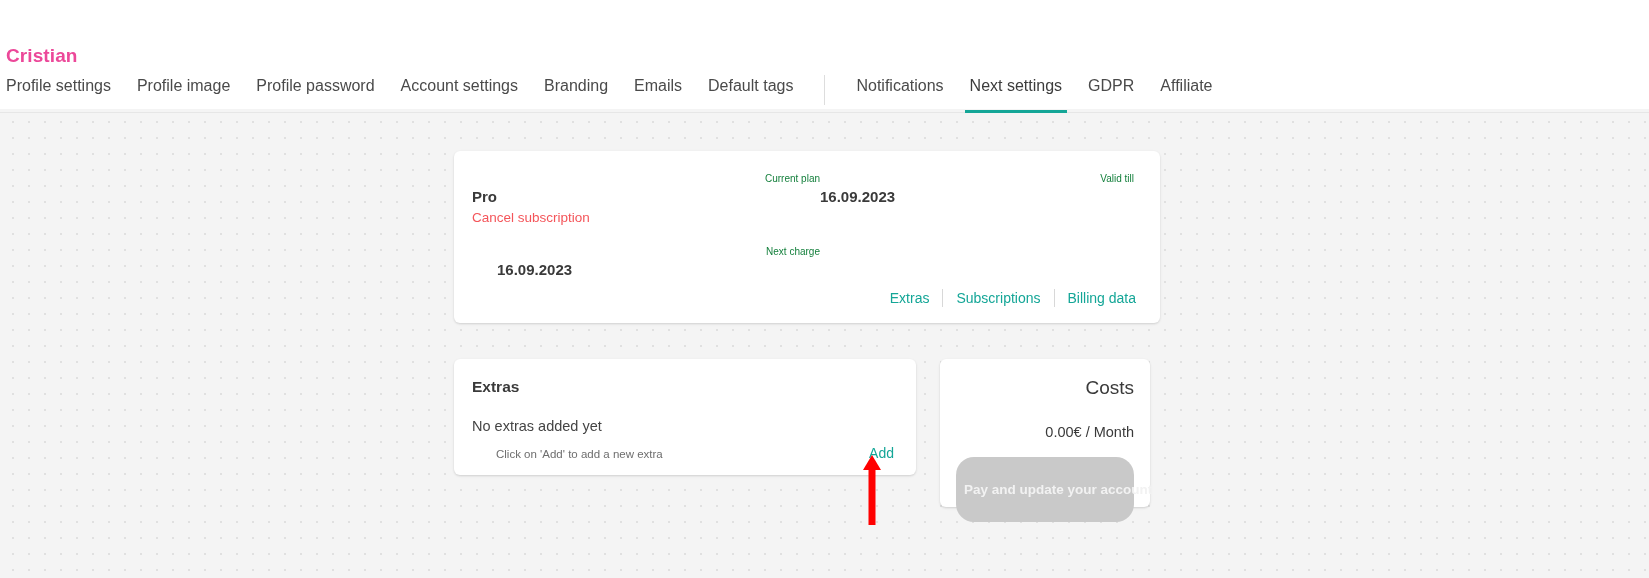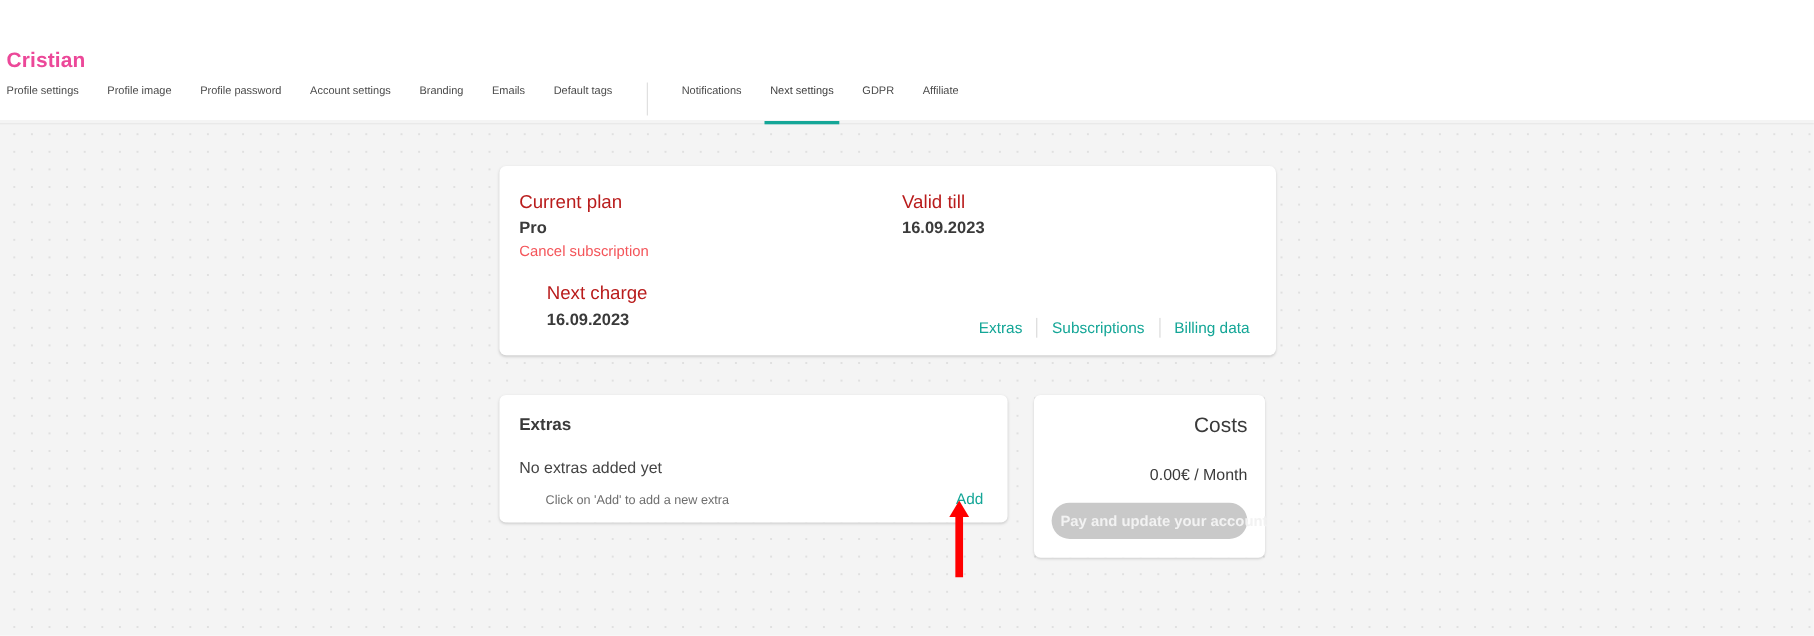--- a/index.html
+++ b/index.html
@@ -38,21 +38,21 @@
     align-items: stretch;
     height: 38px;
     margin-top: 8px;
     border-bottom: 1px solid #e6e6e6;
   }
 
   .tab {
     display: flex;
     align-items: flex-start;
     padding: 0 13px;
-    font-size: 10px;
+    font-size: 16px;
     color: #4a4a4a;
     line-height: 1;
     padding-top: 3px;
     position: relative;
     cursor: pointer;
     white-space: nowrap;
   }
   .tab:first-child { padding-left: 6px; }
 
   .tab.active { color: #3c3c3c; }
@@ -100,24 +100,25 @@
     padding: 20px 26px 0 18px;
   }
 
   .plan-grid {
     display: flex;
   }
   .plan-col-left { width: 348px; }
   .plan-col-right { flex: 1; }
 
   .field-label {
-    font-size: 17px;
-    color: #b91c1c;
+    font-size: 10px;
+    color: #15803d;
     line-height: 1.5;
     margin-bottom: 1px;
+    text-align: right;
   }
   .field-value {
     font-size: 15px;
     font-weight: bold;
     color: #3a3a3a;
     line-height: 1.35;
   }
   .cancel-link {
     font-size: 13.5px;
     color: #f4555a;
@@ -205,21 +206,21 @@
   .costs-amount {
     font-size: 14.5px;
     color: #3a3a3a;
     margin-top: 21px;
     line-height: 1.3;
   }
   .pay-button {
     display: block;
     width: 100%;
     margin-top: 16px;
-    padding: 9px 8px;
+    padding: 25px 8px;
     border: none;
     border-radius: 18px;
     background: #c9c9c9;
     color: #f2f2f2;
     font-family: "Liberation Sans", sans-serif;
     font-size: 13.5px;
     font-weight: bold;
     cursor: default;
     white-space: nowrap;
   }

